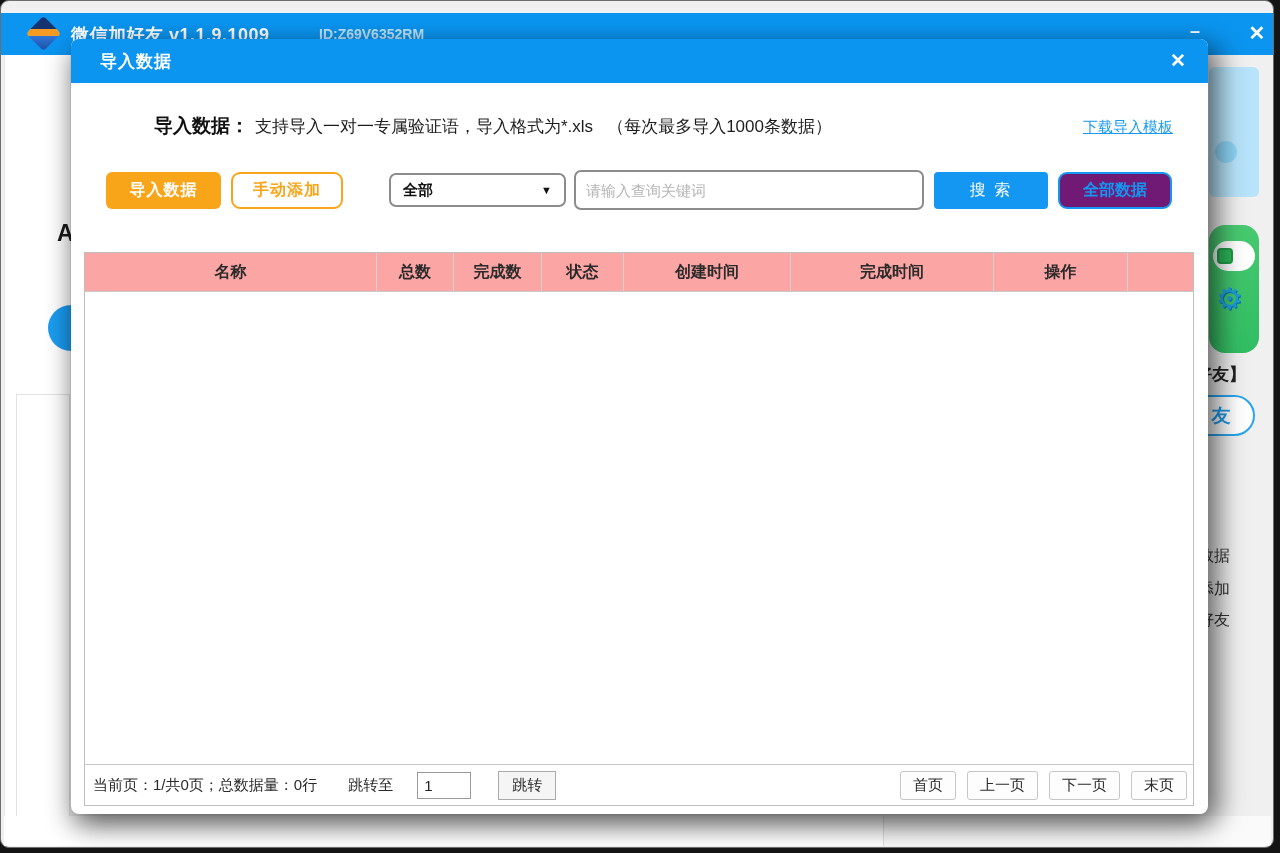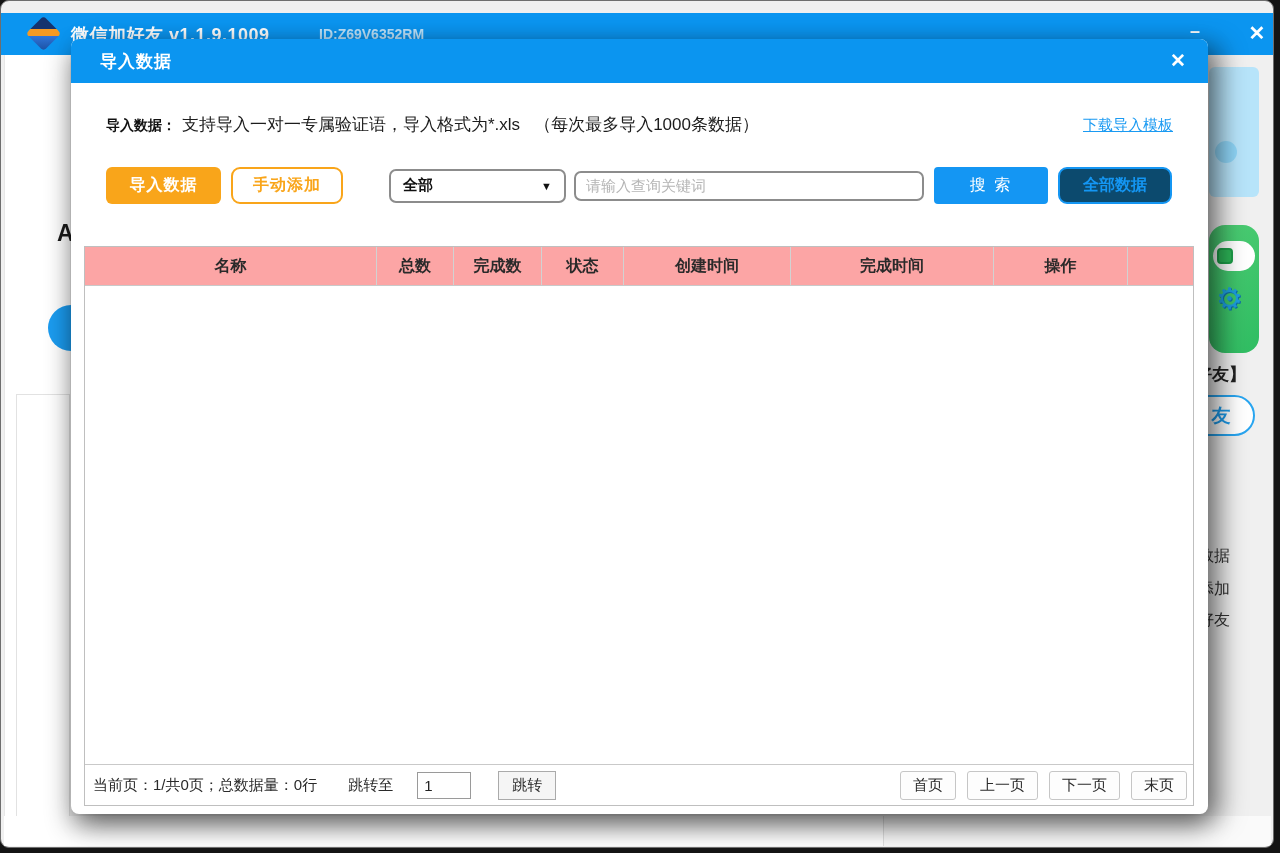--- a/index.html
+++ b/index.html
@@ -42,38 +42,38 @@
   
   .dialog { position:absolute; left:70px; top:38px; width:1137px; height:775px; background:#fff; border-radius:8px; z-index:10;
             box-shadow:0 12px 26px rgba(0,0,0,.45), 14px 6px 26px rgba(0,0,0,.35); display:flex; flex-direction:column; }
   .dlg-header { height:44px; background:#0b95f0; border-radius:8px 8px 0 0; display:flex; align-items:center; flex:none; }
   .dlg-title { margin-left:29px; color:#fff; font-size:17px; font-weight:bold; letter-spacing:1px; }
   .dlg-close { margin-left:auto; margin-right:14px; width:32px; height:32px; color:#fff; font-size:19px; font-weight:bold;
                text-align:center; line-height:32px; cursor:pointer; }
   .dlg-body { flex:1; display:flex; flex-direction:column; padding:30px 0 8px 0; }
 
   .info-line { display:flex; align-items:baseline; padding:0 35px; white-space:nowrap; }
-  .info-bold { font-size:14px; font-weight:bold; color:#111; }
+  .info-bold { font-size:19px; font-weight:bold; color:#111;margin-left:48px; }
   .info-text { font-size:17px; color:#1c1c1c; margin-left:6px; }
   .info-note { font-size:17px; color:#1c1c1c; margin-left:14px; }
   .dl-link { margin-left:auto; font-size:15px; color:#1a9af2; text-decoration:underline; cursor:pointer; }
 
   .toolbar { display:flex; align-items:center; padding:0 35px; margin-top:31px; }
   .btn { display:flex; align-items:center; justify-content:center; cursor:pointer; white-space:nowrap; }
   .btn-import { width:115px; height:37px; background:#f9a51a; border-radius:6px; color:#fff; font-size:16px; font-weight:bold; letter-spacing:1px; }
   .btn-manual { width:112px; height:37px; margin-left:10px; background:#fff; border:2px solid #f9a51a; border-radius:9px; color:#f9a51a; font-size:16px; font-weight:bold; letter-spacing:1px; }
   .select { margin-left:46px; width:177px; height:34px; border:2px solid #8c8c8c; border-radius:7px; display:flex; align-items:center;
             padding:0 12px; cursor:pointer; background:#fff; }
   .select-value { font-size:15px; font-weight:bold; color:#111; }
   .select-arrow { margin-left:auto; font-size:11px; color:#111; }
-  .search-input { margin-left:8px; width:350px; height:30px; border:2px solid #8c8c8c; border-radius:7px; padding:0 10px; font-size:15px;
+  .search-input { margin-left:8px; width:350px; height:40px; border:2px solid #8c8c8c; border-radius:7px; padding:0 10px; font-size:15px;
                   color:#333; font-family:"Liberation Sans",sans-serif; outline:none; }
   .search-input::placeholder { color:#b5b5b5; }
   .btn-search { width:114px; height:37px; margin-left:10px; background:#1496f3; border-radius:4px; color:#fff; font-size:16px; letter-spacing:2px; }
-  .btn-alldata { width:114px; height:37px; margin-left:10px; background:#0c4a6e; border:2px solid #1496f3; border-radius:9px; color:#1496f3; font-size:16px; font-weight:bold; }
+  .btn-alldata { width:114px; height:37px; margin-left:10px; background:#701a75; border:2px solid #1496f3; border-radius:9px; color:#1496f3; font-size:16px; font-weight:bold; }
 
   .table { margin:42px 14px 0 13px; flex:1; border:1px solid #bfbfbf; display:flex; flex-direction:column; background:#fff; }
   .thead { display:grid; grid-template-columns:292px 77px 88px 82px 167px 203px 134px 1fr; height:39px; background:#fca5a5; border-bottom:1px solid #c9c9c9; flex:none; }
   .th { display:flex; align-items:center; justify-content:center; font-size:16px; font-weight:bold; color:#2a2a2a; border-right:1px solid #d2d2d2; }
   .th:last-child { border-right:none; }
   .tbody { flex:1; background:#fff; }
   .tfoot { height:41px; border-top:1px solid #c9c9c9; display:flex; align-items:center; padding:0 6px 0 8px; flex:none;gap:14px; }
   .page-info { font-size:15px; color:#2a2a2a; white-space:nowrap; }
   .jump-label { font-size:15px; color:#2a2a2a; margin-left:17px; white-space:nowrap; }
   .jump-input { margin-left:10px; width:54px; height:27px; border:1px solid #9a9a9a; padding:0 6px; font-size:15px; color:#222;

